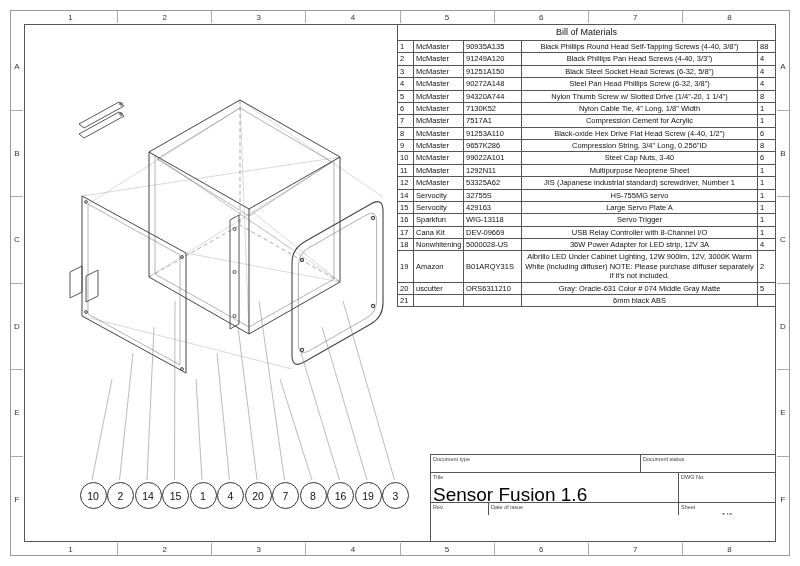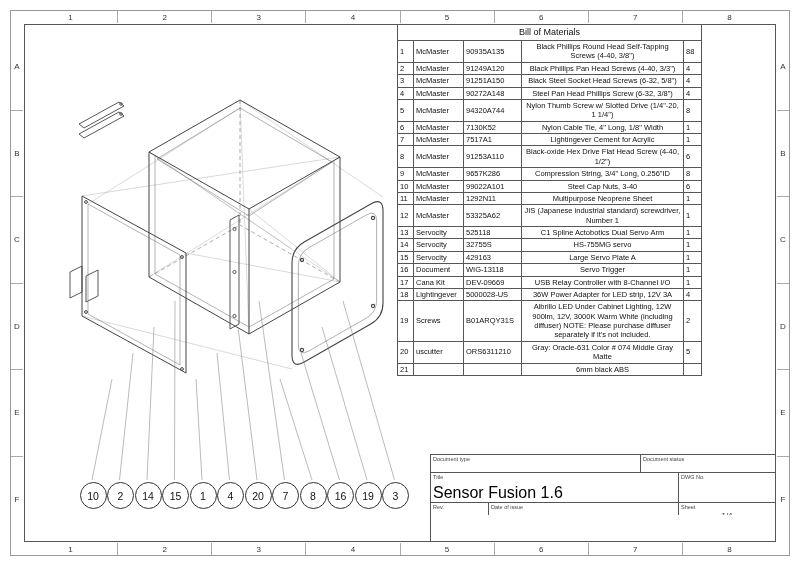--- a/index.html
+++ b/index.html
@@ -10,21 +10,21 @@
   
   .grid-strip{position:absolute;display:flex;font-size:8px;color:#333;}
   .grid-top{left:24px;right:24px;top:11px;height:12px;}
   .grid-bottom{left:24px;right:24px;bottom:11px;height:12px;}
   .grid-left{top:24px;bottom:24px;left:11px;width:12px;flex-direction:column;}
   .grid-right{top:24px;bottom:24px;right:11px;width:12px;flex-direction:column;}
   .grid-cell{flex:1;display:flex;align-items:center;justify-content:center;}
   .grid-top .grid-cell+.grid-cell,.grid-bottom .grid-cell+.grid-cell{border-left:1px solid #aaa;}
   .grid-left .grid-cell+.grid-cell,.grid-right .grid-cell+.grid-cell{border-top:1px solid #aaa;}
   
-  .bom{position:absolute;left:397px;top:24px;width:305px;border-collapse:collapse;
+  .bom{position:absolute;left:397px;top:24px;width:379px;border-collapse:collapse;
        font-size:7.5px;line-height:1.25;table-layout:fixed;}
   .bom th,.bom td{border:1px solid #555;padding:1px 2px;vertical-align:middle;}
   .bom th{font-weight:normal;font-size:9px;height:13px;text-align:center;}
   .bom td.c-no{text-align:left;}
   .bom td.c-vendor{text-align:left;}
   .bom td.c-part{text-align:left;word-wrap:break-word;}
   .bom td.c-desc{text-align:center;}
   .bom td.c-qty{text-align:left;}
   
   .drawing-svg{position:absolute;left:24px;top:24px;width:372px;height:518px;}
@@ -37,21 +37,21 @@
   
   .title-block{position:absolute;left:430px;top:454px;width:346px;height:88px;
                border:1px solid #555;box-sizing:border-box;font-size:5.5px;color:#333;}
   .tb-row{display:flex;box-sizing:border-box;}
   .tb-cell{box-sizing:border-box;border-right:1px solid #555;border-bottom:1px solid #555;
            padding:1px 2px;overflow:hidden;position:relative;}
   .tb-cell:last-child{border-right:none;}
   .tb-label{display:block;font-size:5.5px;color:#444;}
   .tb-value{font-size:8px;color:#000;}
   .tb-createdline{display:flex;justify-content:space-between;align-items:baseline;margin-top:1px;}
-  .tb-title-value{font-size:16px;color:#000;margin-top:4px;}
+  .tb-title-value{font-size:19px;color:#000;margin-top:4px;}
   .tb-sheet-value{font-size:8px;text-align:center;margin-top:1px;}
 </style>
 </head>
 <body>
 
 <div class="sheet">
   <div class="outer-frame"></div>
   <div class="inner-frame"></div>
 
   <div class="grid-strip grid-top" id="grid-top">
@@ -241,21 +241,21 @@
           <td class="c-no">6</td>
           <td class="c-vendor">McMaster</td>
           <td class="c-part">7130K52</td>
           <td class="c-desc">Nylon Cable Tie, 4" Long, 1/8" Width</td>
           <td class="c-qty">1</td>
         </tr>
         <tr>
           <td class="c-no">7</td>
           <td class="c-vendor">McMaster</td>
           <td class="c-part">7517A1</td>
-          <td class="c-desc">Lightingever Cement for Acrylic</td>
+          <td class="c-desc">Compression Cement for Acrylic</td>
           <td class="c-qty">1</td>
         </tr>
         <tr>
           <td class="c-no">8</td>
           <td class="c-vendor">McMaster</td>
           <td class="c-part">91253A110</td>
           <td class="c-desc">Black-oxide Hex Drive Flat Head Screw (4-40, 1/2")</td>
           <td class="c-qty">6</td>
         </tr>
         <tr>
@@ -277,67 +277,60 @@
           <td class="c-vendor">McMaster</td>
           <td class="c-part">1292N11</td>
           <td class="c-desc">Multipurpose Neoprene Sheet</td>
           <td class="c-qty">1</td>
         </tr>
         <tr>
           <td class="c-no">12</td>
           <td class="c-vendor">McMaster</td>
           <td class="c-part">53325A62</td>
           <td class="c-desc">JIS (Japanese industrial standard) screwdriver, Number 1</td>
-          <td class="c-qty">1</td>
-        </tr>
-        <tr>
-          <td class="c-no">13</td>
-          <td class="c-vendor">Servocity</td>
-          <td class="c-part">525118</td>
-          <td class="c-desc">C1 Spline Actobotics Dual Servo Arm</td>
           <td class="c-qty">1</td>
         </tr>
         <tr>
           <td class="c-no">14</td>
           <td class="c-vendor">Servocity</td>
           <td class="c-part">32755S</td>
           <td class="c-desc">HS-755MG servo</td>
           <td class="c-qty">1</td>
         </tr>
         <tr>
           <td class="c-no">15</td>
           <td class="c-vendor">Servocity</td>
           <td class="c-part">429163</td>
           <td class="c-desc">Large Servo Plate A</td>
           <td class="c-qty">1</td>
         </tr>
         <tr>
           <td class="c-no">16</td>
-          <td class="c-vendor">Document</td>
+          <td class="c-vendor">Sparkfun</td>
           <td class="c-part">WIG-13118</td>
           <td class="c-desc">Servo Trigger</td>
           <td class="c-qty">1</td>
         </tr>
         <tr>
           <td class="c-no">17</td>
           <td class="c-vendor">Cana Kit</td>
           <td class="c-part">DEV-09669</td>
           <td class="c-desc">USB Relay Controller with 8-Channel I/O</td>
           <td class="c-qty">1</td>
         </tr>
         <tr>
           <td class="c-no">18</td>
-          <td class="c-vendor">Lightingever</td>
+          <td class="c-vendor">Nonwhitening</td>
           <td class="c-part">5000028-US</td>
           <td class="c-desc">36W Power Adapter for LED strip, 12V 3A</td>
           <td class="c-qty">4</td>
         </tr>
         <tr>
           <td class="c-no">19</td>
-          <td class="c-vendor">Screws</td>
+          <td class="c-vendor">Amazon</td>
           <td class="c-part">B01ARQY31S</td>
           <td class="c-desc">Albrillo LED Under Cabinet Lighting, 12W 900lm, 12V, 3000K Warm White (including diffuser) NOTE: Please purchase diffuser separately if it's not included.</td>
           <td class="c-qty">2</td>
         </tr>
         <tr>
           <td class="c-no">20</td>
           <td class="c-vendor">uscutter</td>
           <td class="c-part">ORS6311210</td>
           <td class="c-desc">Gray: Oracle-631 Color # 074 Middle Gray Matte</td>
           <td class="c-qty">5</td>

